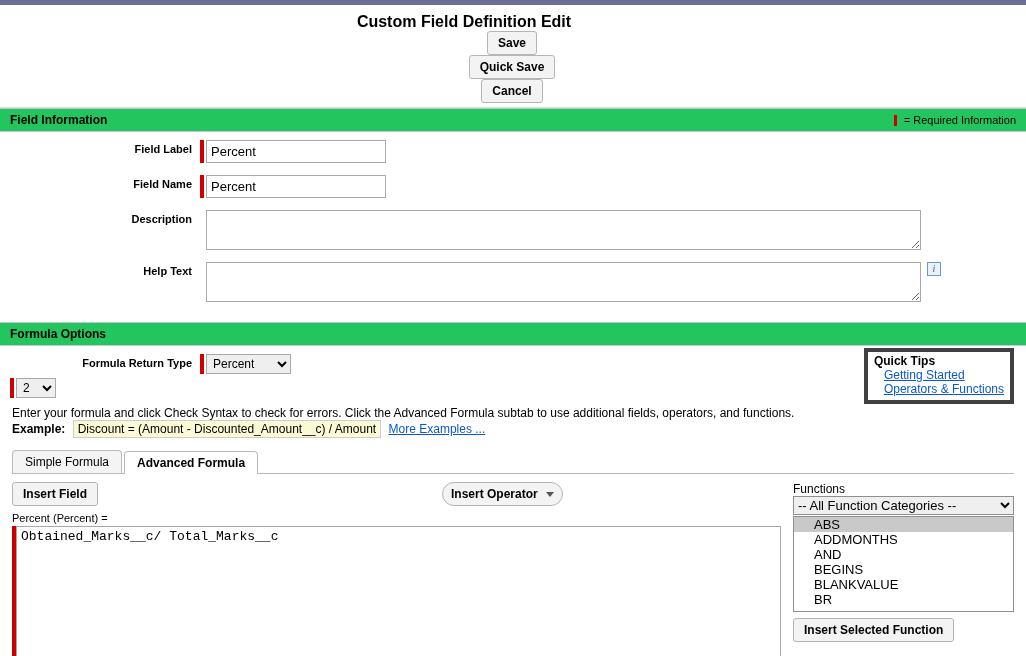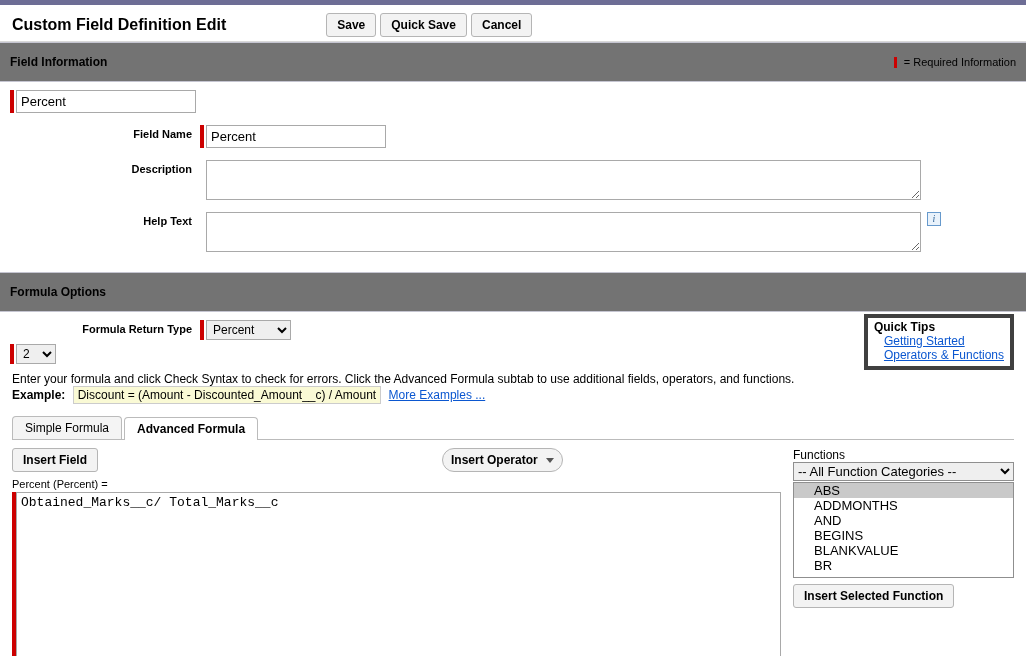--- a/index.html
+++ b/index.html
@@ -12,43 +12,44 @@
 .topbar {
   height: 5px;
   background: #6d6d95;
   width: 100%;
 }
 .header-row {
   display: flex;
   align-items: center;
   padding: 8px 10px 4px 12px;
   border-bottom: 1px solid #d9d9d9;
+  flex-direction: column;
 }
 .header-title {
   font-size: 16px;
   font-weight: bold;
   flex: 0 0 auto;
   margin-right: 100px;
 }
 .btn {
   background: #f3f3f3;
   border: 1px solid #b5b5b5;
   border-radius: 3px;
   padding: 4px 10px;
   font-size: 12px;
   font-weight: bold;
   cursor: pointer;
   margin-right: 4px;
 }
 
 .section-header {
-  background: #737373;
+  background: #22c55e;
   border-top: 1px solid #c5c5d1;
   border-bottom: 1px solid #c5c5d1;
-  padding: 12px 10px;
+  padding: 4px 10px;
   display: flex;
   align-items: center;
 }
 .section-title {
   font-weight: bold;
   flex: 1;
 }
 .req-info {
   font-size: 11px;
 }
@@ -284,20 +285,21 @@
 
 <div class="section-header">
   <div class="section-title">Field Information</div>
   <div class="req-info">
     <span class="req-bar"></span><span> = Required Information</span>
   </div>
 </div>
 
 <div class="form-area">
   <div class="form-row">
+    <div class="form-label">Field Label</div>
     <div class="req-left"></div>
     <input class="text-input" type="text" value="Percent" style="">
   </div>
 
   <div class="form-row">
     <div class="form-label">Field Name</div>
     <div class="req-left"></div>
     <input class="text-input" type="text" value="Percent" style="">
   </div>
 

